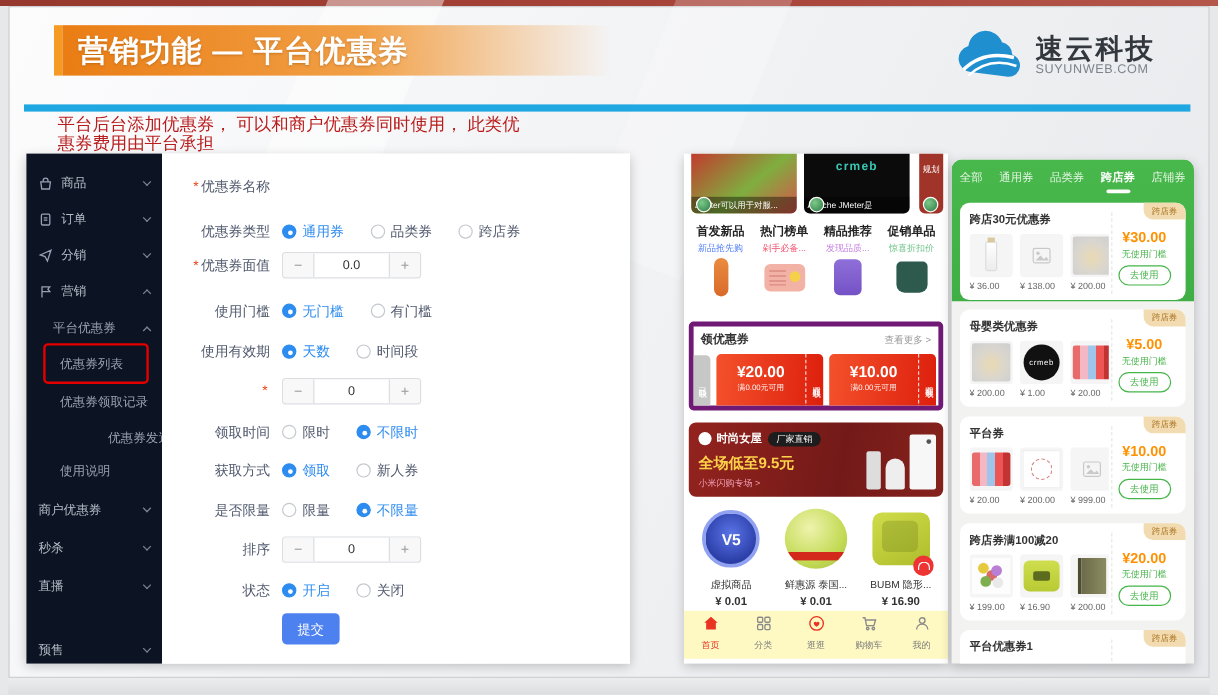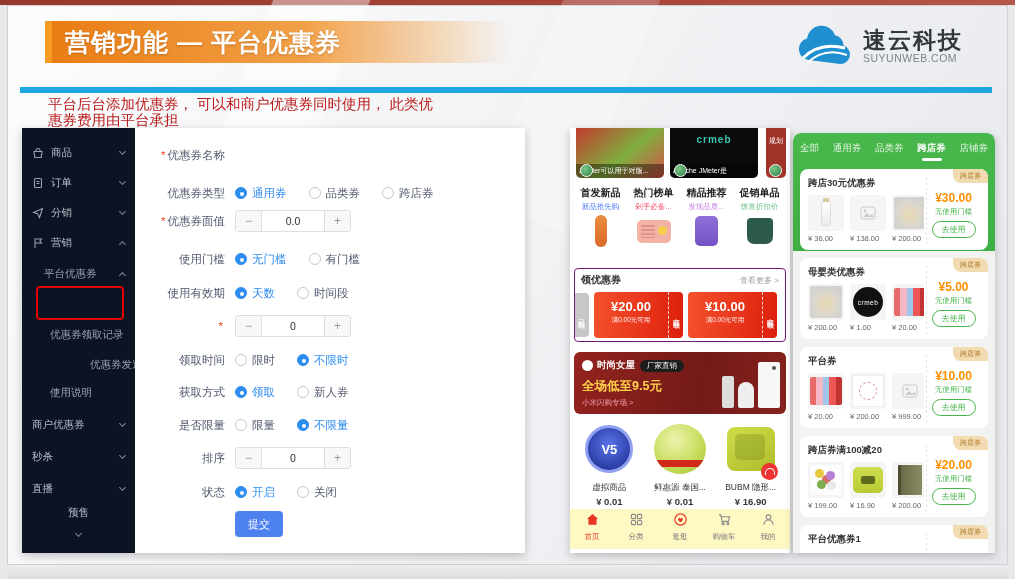--- a/index.html
+++ b/index.html
@@ -65,21 +65,21 @@
   .cat-cell { flex:1; text-align:center; cursor:pointer; }
   .cat-title { font-size:10px; font-weight:bold; color:#222; }
   .cat-sub { font-size:7.5px; margin-top:2px; }
   .cat-img { height:38px; display:flex; align-items:center; justify-content:center; }
   .ci-spray { width:12px; height:32px; border-radius:6px; background:linear-gradient(#e98c3f,#d96a2a); }
   .ci-radio { width:34px; height:23px; border-radius:5px; background:#f2b3a6; position:relative; }
   .ci-radio::before { content:""; position:absolute; left:4px; top:5px; width:14px; height:13px; background:repeating-linear-gradient(#e1958a 0 2px,#f2b3a6 2px 4px); }
   .ci-radio::after { content:""; position:absolute; right:4px; top:6px; width:9px; height:9px; border-radius:50%; background:#f5d04a; }
   .ci-deterg { width:23px; height:30px; border-radius:5px; background:linear-gradient(#8f6fd8,#7452c6); }
   .ci-mug { width:26px; height:26px; border-radius:4px 4px 7px 7px; background:#2e5a4e; }
-  .coupon-panel { position:absolute; left:4px; top:140px; width:212px; height:74px; border:1px solid #701a75; border-radius:4px; background:#fff; padding:4px 6px; overflow:hidden; }
+  .coupon-panel { position:absolute; left:4px; top:140px; width:212px; height:74px; border:4px solid #701a75; border-radius:4px; background:#fff; padding:4px 6px; overflow:hidden; }
   .cp-head { display:flex; justify-content:space-between; align-items:center; }
   .cp-title { font-size:10px; color:#333; font-weight:bold; }
   .cp-more { font-size:8px; color:#999; cursor:pointer; }
   .cp-row { display:flex; margin-top:5px; align-items:center; }
   .claimed-stub { width:16px; height:44px; margin-left:-8px; margin-right:5px; background:#c7c7c7; border-radius:0 4px 4px 0; color:#fff; font-size:7px; writing-mode:vertical-rl; display:flex; align-items:center; justify-content:center; letter-spacing:1px; flex:none; }
   .rcoupon { width:89px; height:46px; border-radius:4px; background:linear-gradient(95deg,#f4512c,#dd1f0c); display:flex; color:#fff; margin-right:5px; flex:none; cursor:pointer; }
   .rc-main { flex:1; text-align:center; padding-top:7px; }
   .rc-amt { font-size:13px; font-weight:bold; }
   .rc-cond { font-size:6.5px; opacity:.92; margin-top:2px; }
   .rc-act { width:15px; border-left:1px dashed rgba(255,255,255,.8); writing-mode:vertical-rl; font-size:7px; display:flex; align-items:center; justify-content:center; letter-spacing:1px; }
@@ -219,20 +219,23 @@
               <path d="M3 11 V1.5 M3 2 h6.5 l-1.6 2 l1.6 2 H3" fill="none" stroke="#97a0b4" stroke-width="1.1"></path>
             </svg>
           </span>
         <span class="sb-label">营销</span>
         <span class="chev up"></span>
       </div>
       <div class="sb-item sb-sub" style="top:132px;height:28px;padding-left:22px;">
         <span class="sb-label">平台优惠券</span>
         <span class="chev up"></span>
       </div>
+      <div class="sb-item sb-sub" style="top:162px;height:28px;padding-left:28px;">
+        <span class="sb-label">优惠券列表</span>
+      </div>
       <div class="sb-item sb-sub" style="top:194px;height:26px;padding-left:28px;">
         <span class="sb-label">优惠券领取记录</span>
       </div>
       <div class="sb-item sb-sub" style="top:224px;height:26px;padding-left:28px;margin-left:40px;">
         <span class="sb-label">优惠券发送记录</span>
       </div>
       <div class="sb-item sb-sub" style="top:252px;height:26px;padding-left:28px;">
         <span class="sb-label">使用说明</span>
       </div>
       <div class="sb-item" style="top:282px;height:30px;">
@@ -240,21 +243,21 @@
         <span class="chev down"></span>
       </div>
       <div class="sb-item" style="top:314px;height:30px;">
         <span class="sb-label">秒杀</span>
         <span class="chev down"></span>
       </div>
       <div class="sb-item" style="top:346px;height:30px;">
         <span class="sb-label">直播</span>
         <span class="chev down"></span>
       </div>
-      <div class="sb-item" style="top:378px;height:30px;flex-direction:column;">
+      <div class="sb-item" style="top:399px;height:30px;">
         <span class="sb-label">预售</span>
         <span class="chev down"></span>
       </div>
       <div class="hl-box"></div>
     </div>
 
     <div class="form">
       <div class="frow" style="top:16px;">
         <div class="flabel"><span class="req">*</span><span>优惠券名称</span></div>
       </div>

